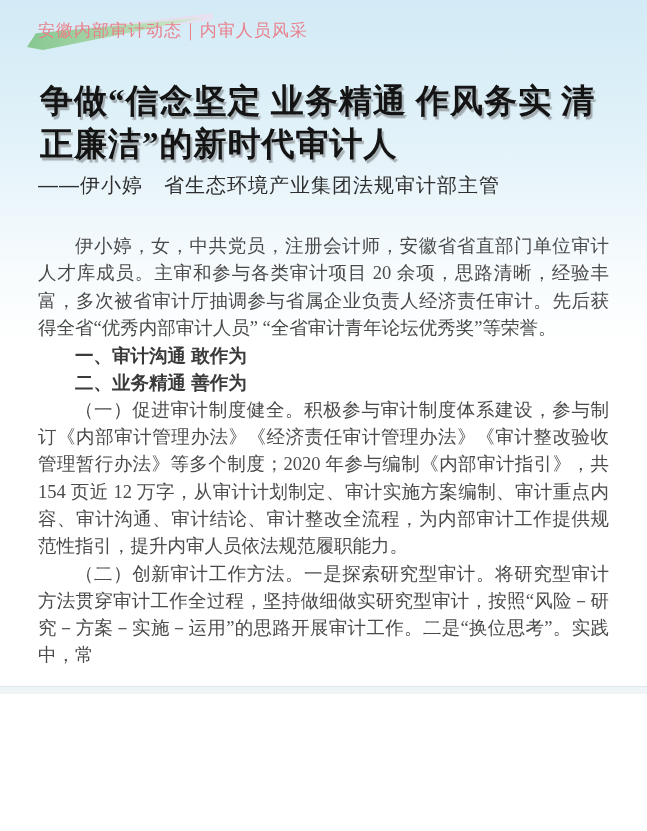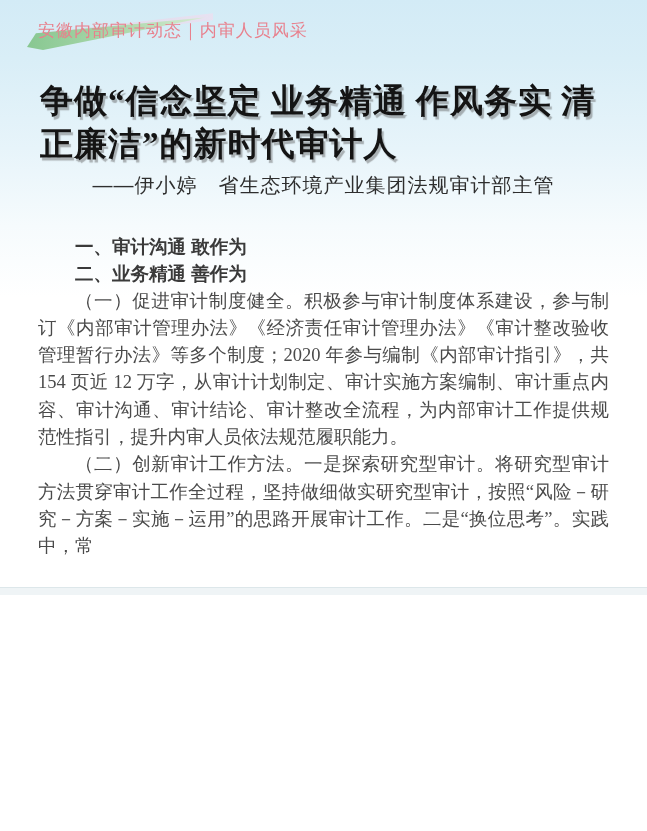--- a/index.html
+++ b/index.html
@@ -1,20 +1,20 @@
 <!DOCTYPE html>
 <html><head>
 <meta charset="utf-8">
 <style>
   html,body { margin:0; padding:0; }
   body { background:#ffffff; }
 
   .page {
     position:relative;
-    width:647px; height:595px;
+    width:647px; height:694px;
     overflow:hidden;
     background:linear-gradient(180deg,
       #d3ebf6 0%, #d9eef7 10%, #e7f4fa 25%, #f6fbfd 38%, #ffffff 50%, #ffffff 100%);
     font-family:"Liberation Serif", serif;
   }
 
   
   .masthead { position:absolute; left:0; top:0; width:100%; height:60px; }
   .ribbon {
     position:absolute;
@@ -45,21 +45,20 @@
   .title {
     margin:0; padding:0 2px;
     font-size:33px; line-height:43px;
     font-weight:bold; text-align:left;
     color:#141414; letter-spacing:1px;
     text-shadow:2px 3px 1px rgba(90,90,90,.45);
     font-family:"Liberation Serif", serif;
   }
   .byline {
     margin-top:6px;
-    text-align:center;
     font-family:"Liberation Sans", sans-serif;
     font-size:20px; line-height:26px;
     color:#2e2e2e; letter-spacing:1px;
   }
 
   .body-text {
     margin-top:35px;
     font-size:18.5px; line-height:27.3px;
     color:#4a4a4a;
     text-align:justify;
@@ -91,20 +90,21 @@
     <div class="brand">安徽内部审计动态｜内审人员风采</div>
   </div>
 
   <div class="article">
 
     <h1 class="title">争做“信念坚定 业务精通 作风务实 清正廉洁”的新时代审计人</h1>
 
     <div class="byline">——伊小婷　省生态环境产业集团法规审计部主管</div>
 
     <div class="body-text">
+      <p class="para">伊小婷，女，中共党员，注册会计师，安徽省省直部门单位审计人才库成员。主审和参与各类审计项目 20 余项，思路清晰，经验丰富，多次被省审计厅抽调参与省属企业负责人经济责任审计。先后获得全省“优秀内部审计人员” “全省审计青年论坛优秀奖”等荣誉。</p>
 
       <h2 class="sec-heading">一、审计沟通 敢作为</h2>
 
 
       <h2 class="sec-heading">二、业务精通 善作为</h2>
 
       <p class="para">（一）促进审计制度健全。积极参与审计制度体系建设，参与制订《内部审计管理办法》《经济责任审计管理办法》《审计整改验收管理暂行办法》等多个制度；2020 年参与编制《内部审计指引》，共 154 页近 12 万字，从审计计划制定、审计实施方案编制、审计重点内容、审计沟通、审计结论、审计整改全流程，为内部审计工作提供规范性指引，提升内审人员依法规范履职能力。</p>
 
       <p class="para">（二）创新审计工作方法。一是探索研究型审计。将研究型审计方法贯穿审计工作全过程，坚持做细做实研究型审计，按照“风险－研究－方案－实施－运用”的思路开展审计工作。二是“换位思考”。实践中，常</p>
     </div>

